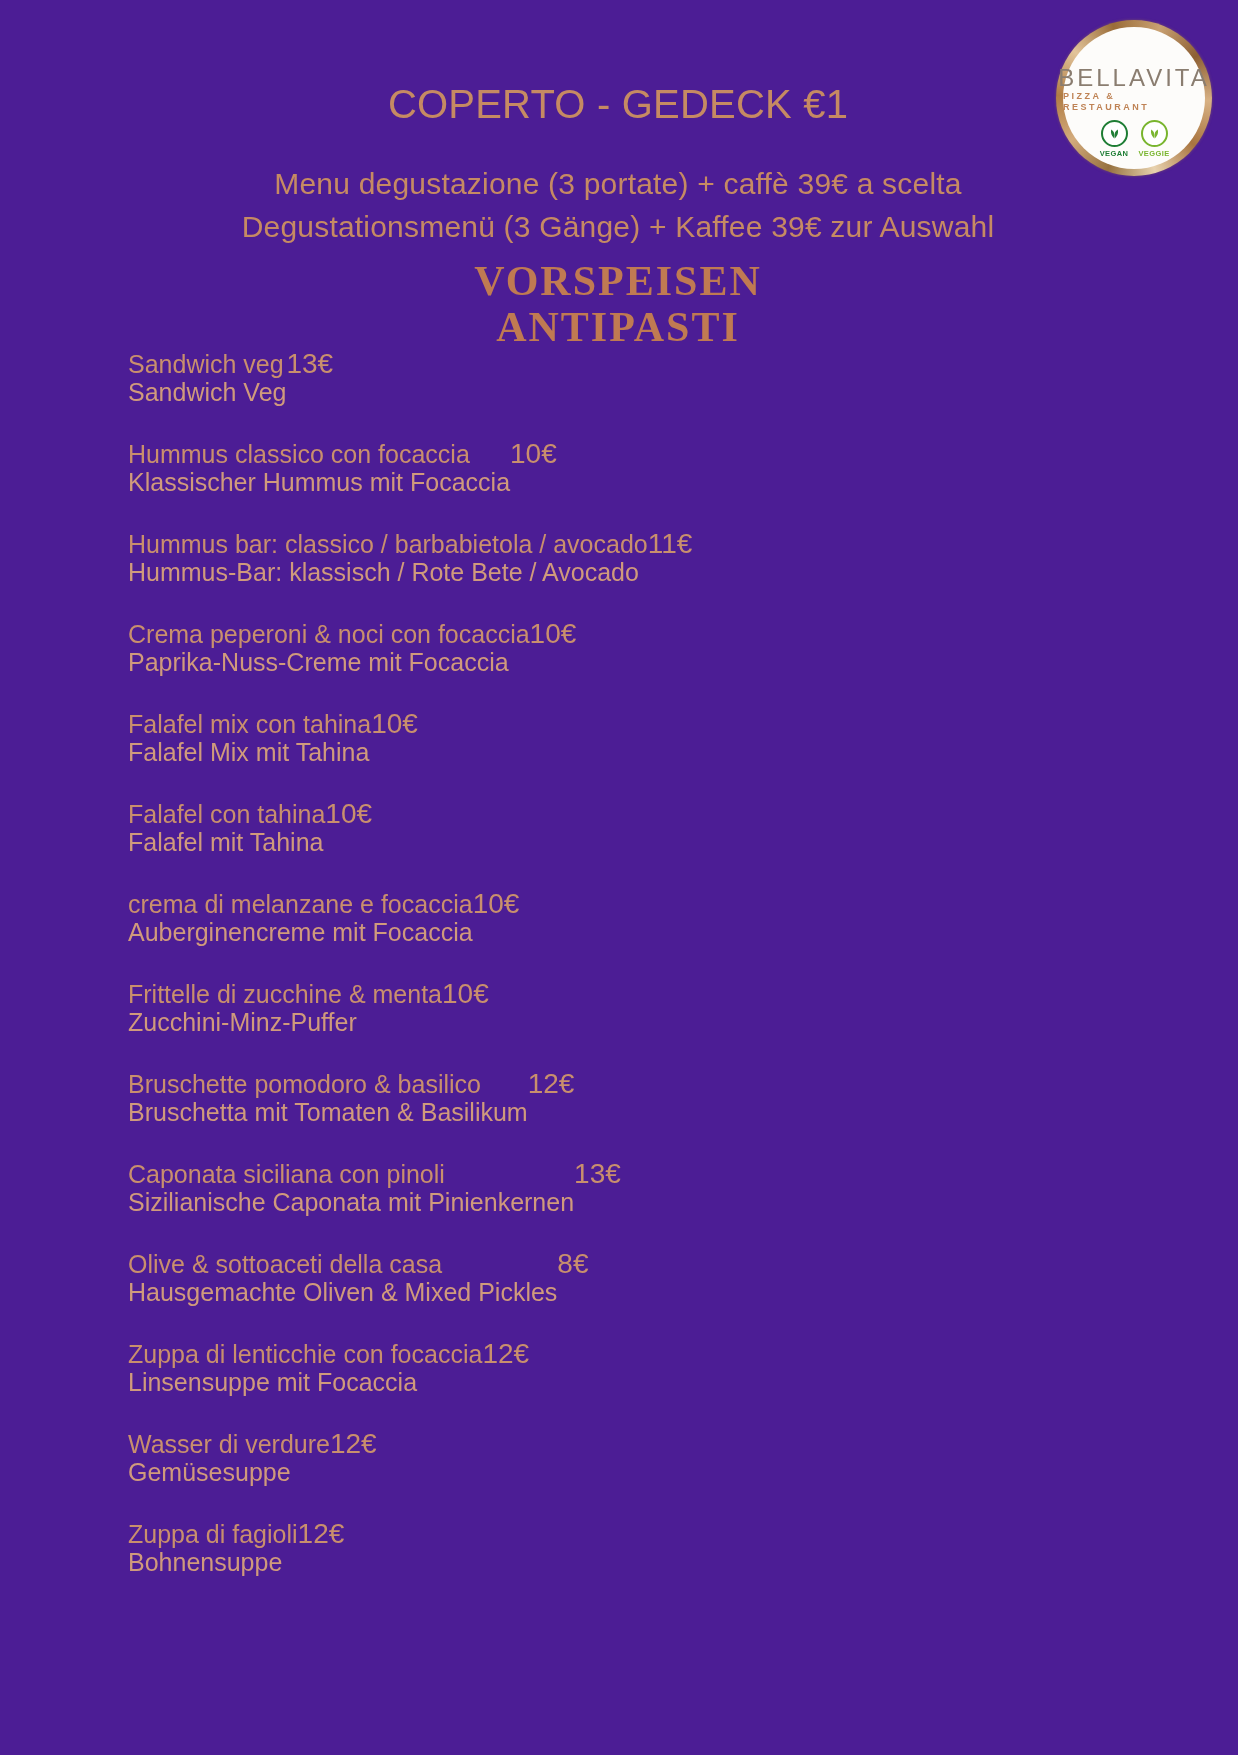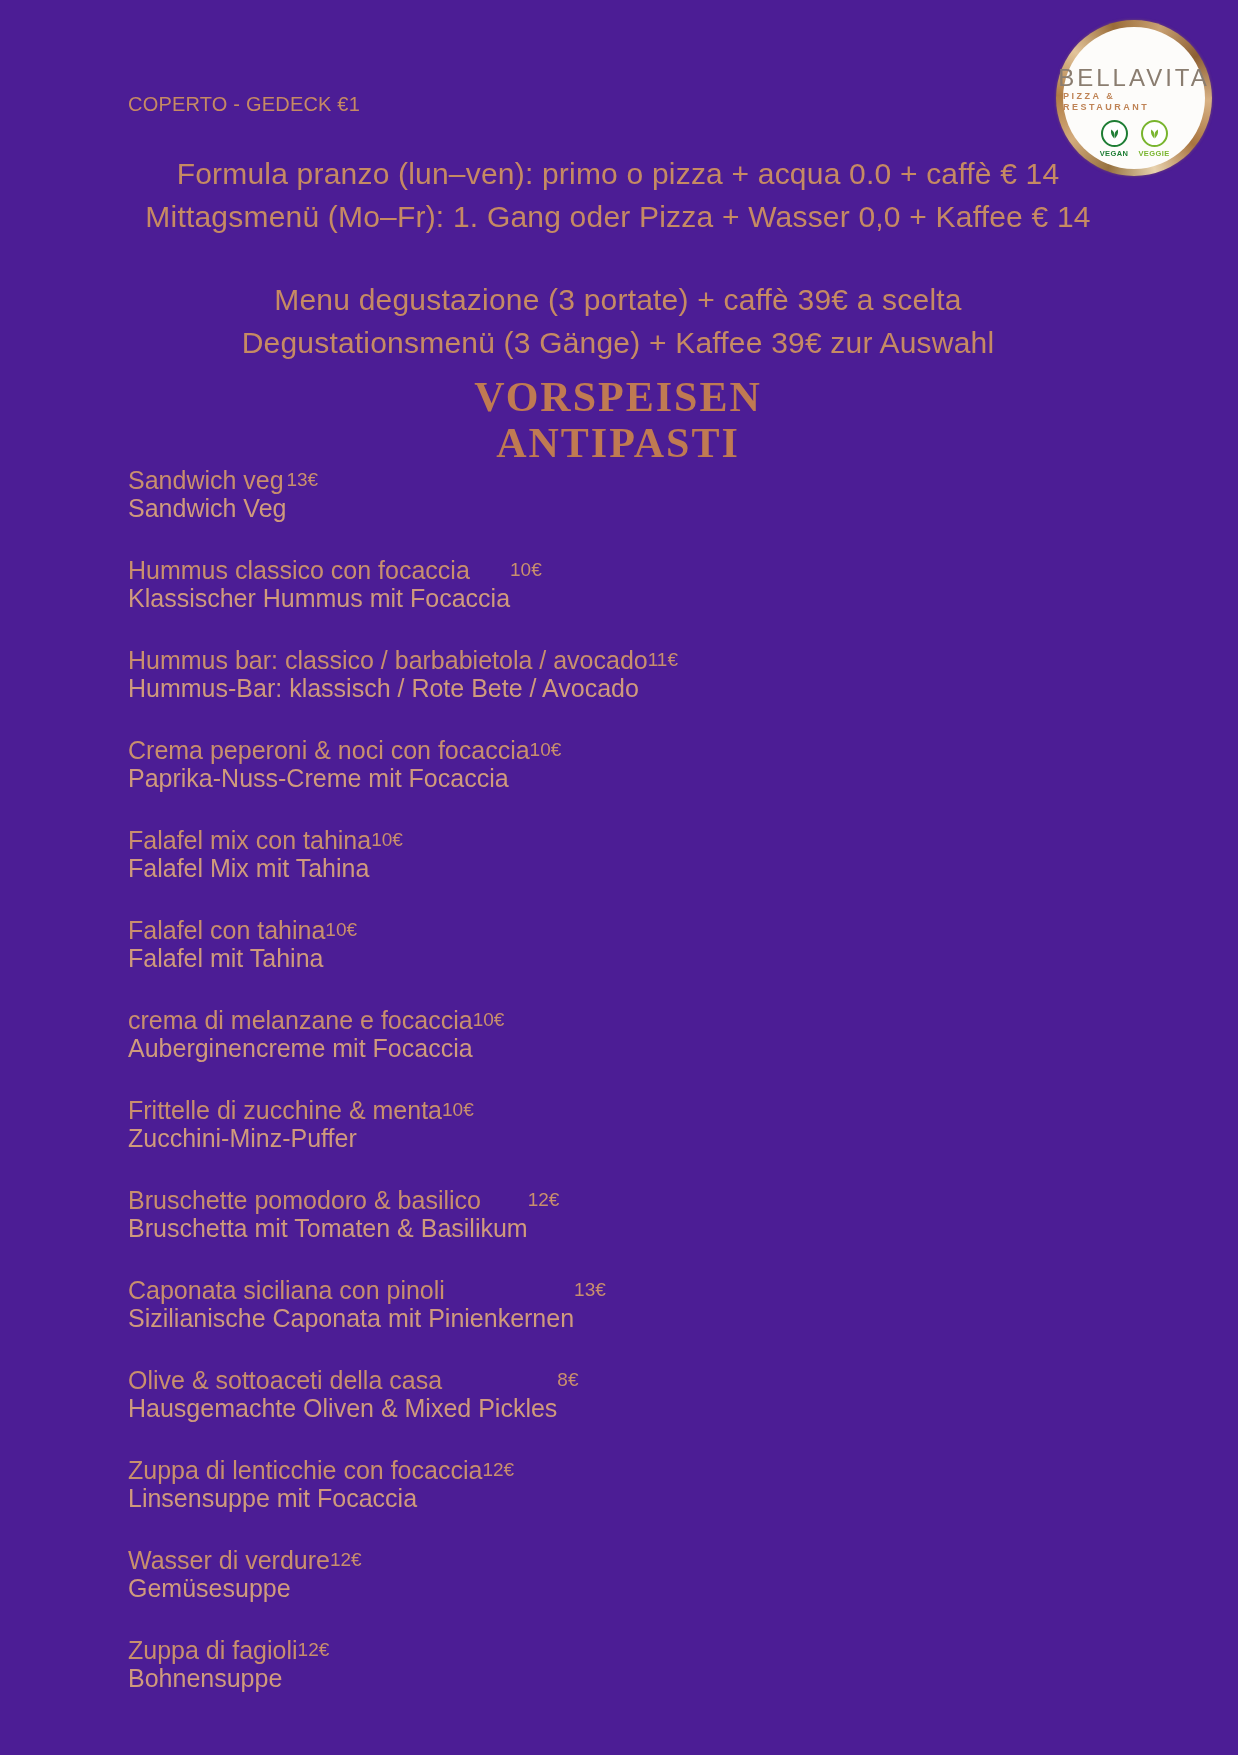--- a/index.html
+++ b/index.html
@@ -11,22 +11,22 @@
     overflow:hidden;
     font-family:"Liberation Sans","DejaVu Sans",sans-serif;
     -webkit-font-smoothing:antialiased;
   }
   .content{
     padding:0 130px 0 128px;
   }
   
   .coperto{
     margin-top:86px;
-    text-align:left;
-    font-size:20px;line-height:36px;
+    text-align:center;
+    font-size:40px;line-height:36px;
     color:var(--ink-header);
     letter-spacing:.2px;
   }
   .intro{
     text-align:center;
     font-size:30px;line-height:43px;
     color:var(--ink-header);
     letter-spacing:.2px;
   }
   .intro.lunch{margin-top:30px;}
@@ -51,21 +51,21 @@
   }
   .item-name{
     font-size:25px;line-height:28px;
     color:var(--ink-item);
   }
   .item-sub{
     font-size:25px;line-height:28px;
     color:var(--ink-item-sub);
   }
   .item-price{
-    font-size:19px;line-height:28px;
+    font-size:28px;line-height:28px;
     color:var(--ink-item);
     white-space:nowrap;
     text-align:right;
   }
   
   .logo{
     position:absolute;
     left:1056px;top:20px;
     width:156px;height:156px;
     border-radius:50%;
@@ -144,24 +144,20 @@
           <span class="badge-label">VEGGIE</span>
         </div>
       </div>
     </div>
   </div>
 
   <div class="content">
 
     <div class="coperto">COPERTO - GEDECK €1</div>
 
-    <div class="intro lunch">
-      <div>Formula pranzo (lun–ven): primo o pizza + acqua 0.0 + caffè  € 14</div>
-      <div>Mittagsmenü (Mo–Fr): 1. Gang oder Pizza + Wasser 0,0 + Kaffee € 14</div>
-    </div>
 
     <div class="intro tasting">
       <div>Menu degustazione (3 portate) + caffè 39€ a scelta</div>
       <div>Degustationsmenü (3 Gänge) + Kaffee 39€ zur Auswahl</div>
     </div>
 
     <h1 class="section-title">
       <div>VORSPEISEN</div>
       <div>ANTIPASTI</div>
     </h1>

